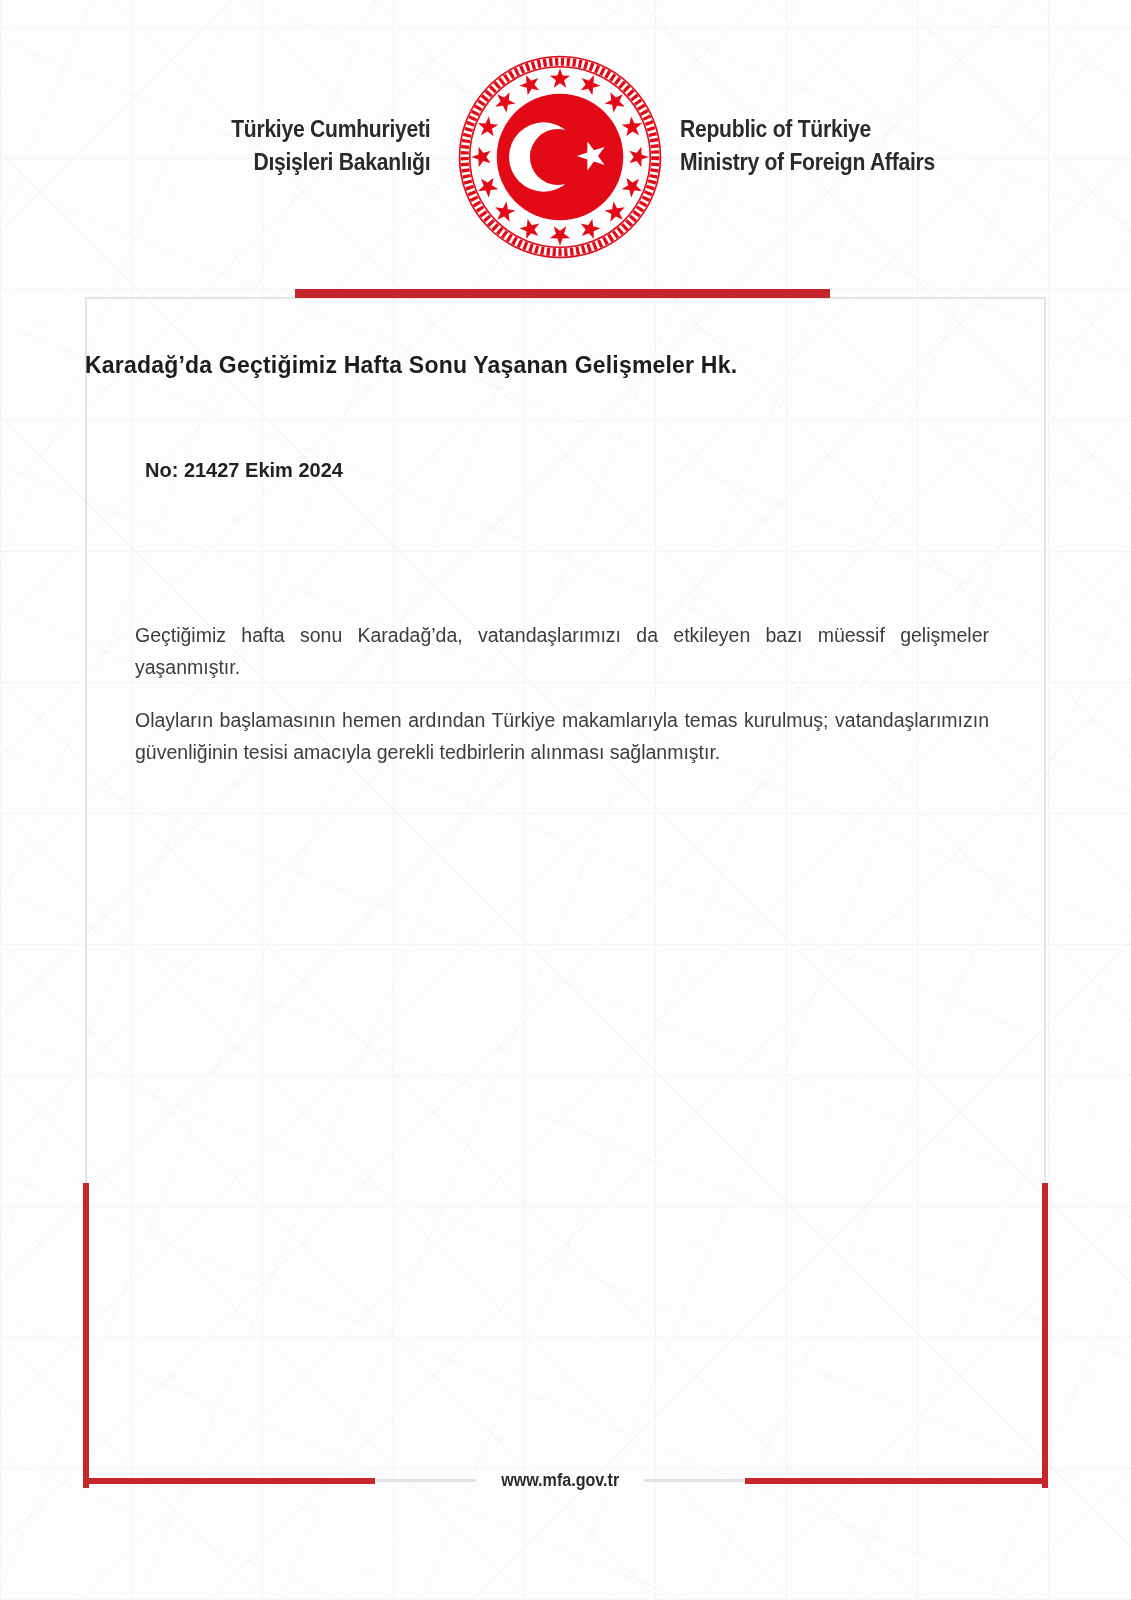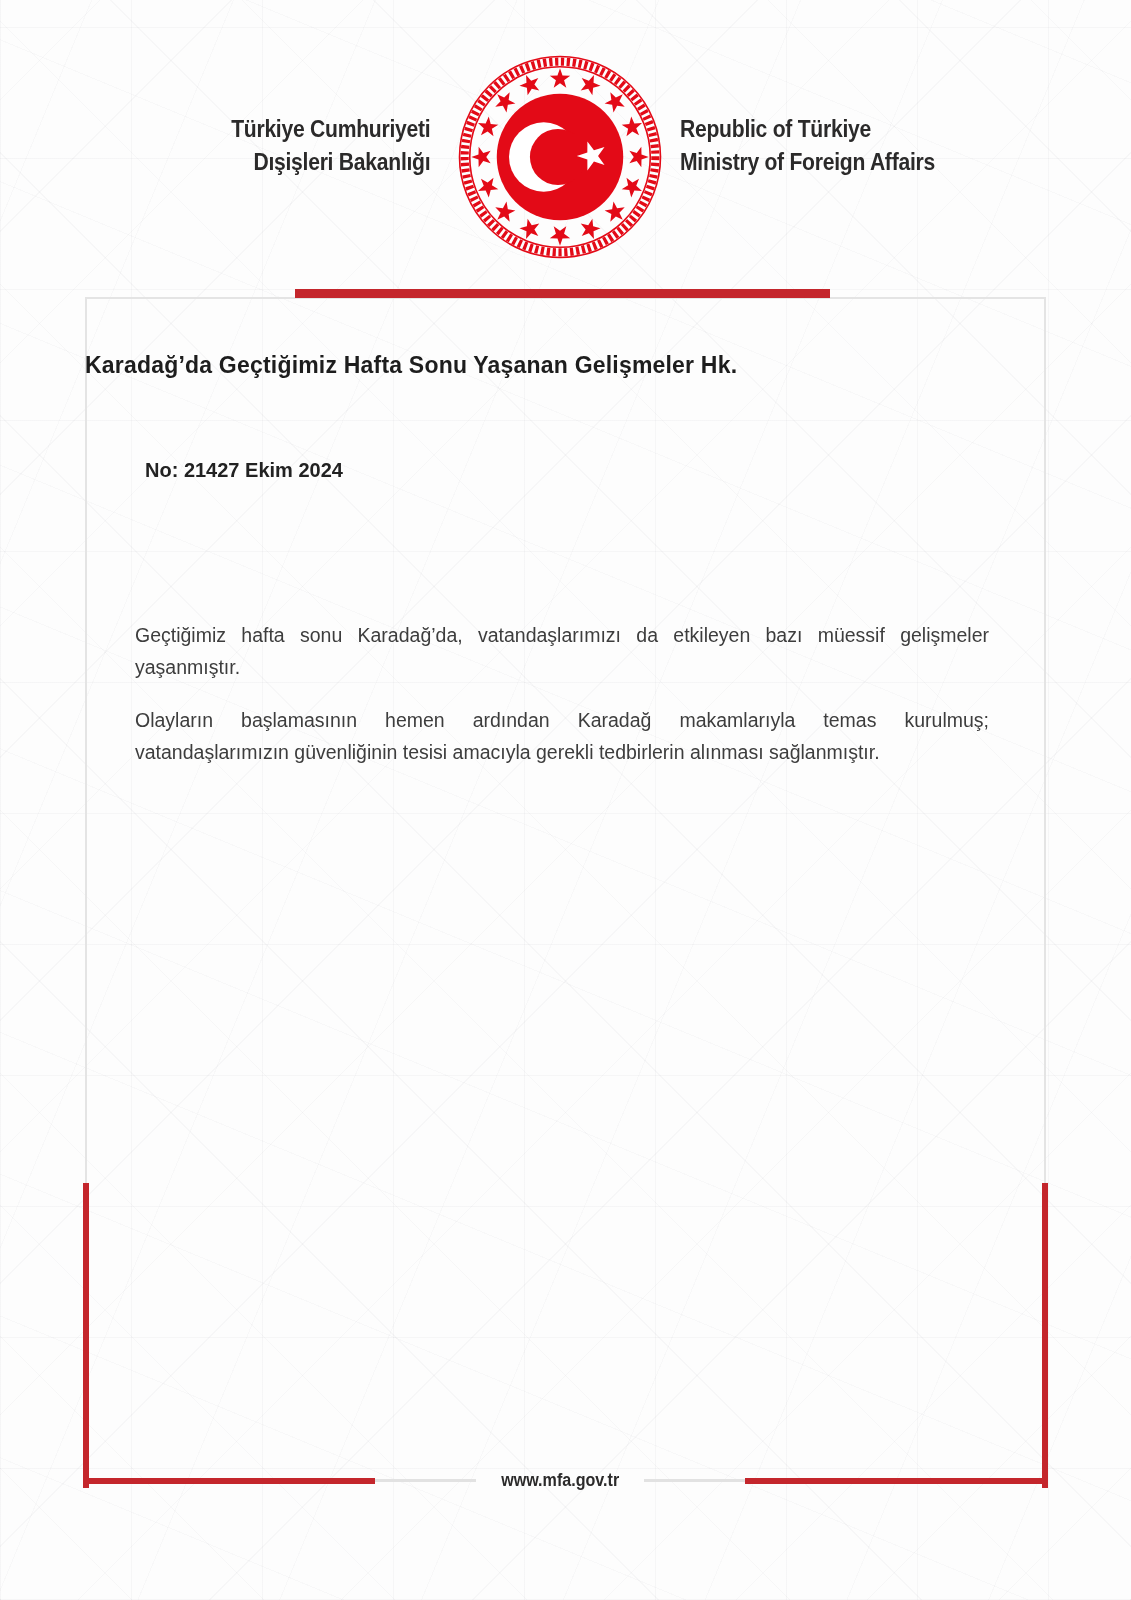--- a/index.html
+++ b/index.html
@@ -96,21 +96,21 @@
 
   <div class="doc-title">Karadağ’da Geçtiğimiz Hafta Sonu Yaşanan Gelişmeler Hk.</div>
 
   <div class="meta">
     <span>No: 214</span>
     <span>27 Ekim 2024</span>
   </div>
 
   <div class="body-text">
     <p>Geçtiğimiz hafta sonu Karadağ’da, vatandaşlarımızı da etkileyen bazı müessif gelişmeler yaşanmıştır.</p>
-    <p>Olayların başlamasının hemen ardından Karadağ makamlarıyla temas kurulmuş; vatandaşlarımızın güvenliğinin tesisi amacıyla gerekli tedbirlerin alınması sağlanmıştır.</p>
+    <p>Olayların başlamasının hemen ardından Türkiye makamlarıyla temas kurulmuş; vatandaşlarımızın güvenliğinin tesisi amacıyla gerekli tedbirlerin alınması sağlanmıştır.</p>
   </div>
 
   <div class="f-bottom">
     <span class="seg red l"></span>
     <span class="seg gray"></span>
     <span class="site">www.mfa.gov.tr</span>
     <span class="seg gray"></span>
     <span class="seg red r"></span>
   </div>
 </div>

